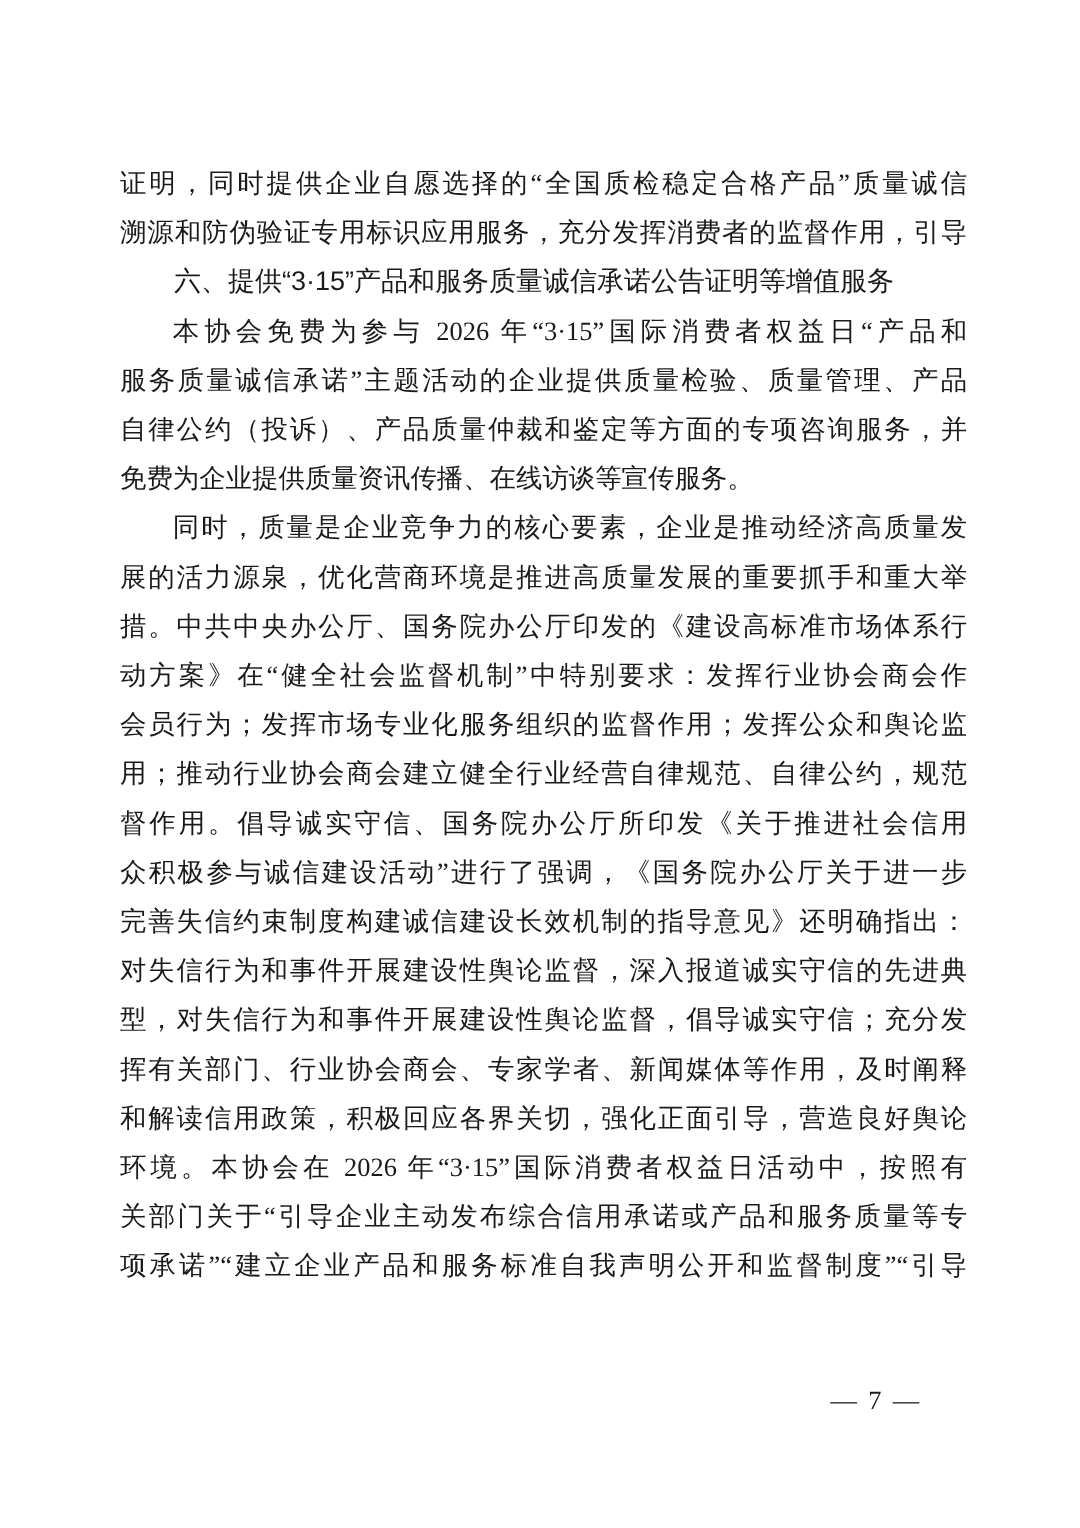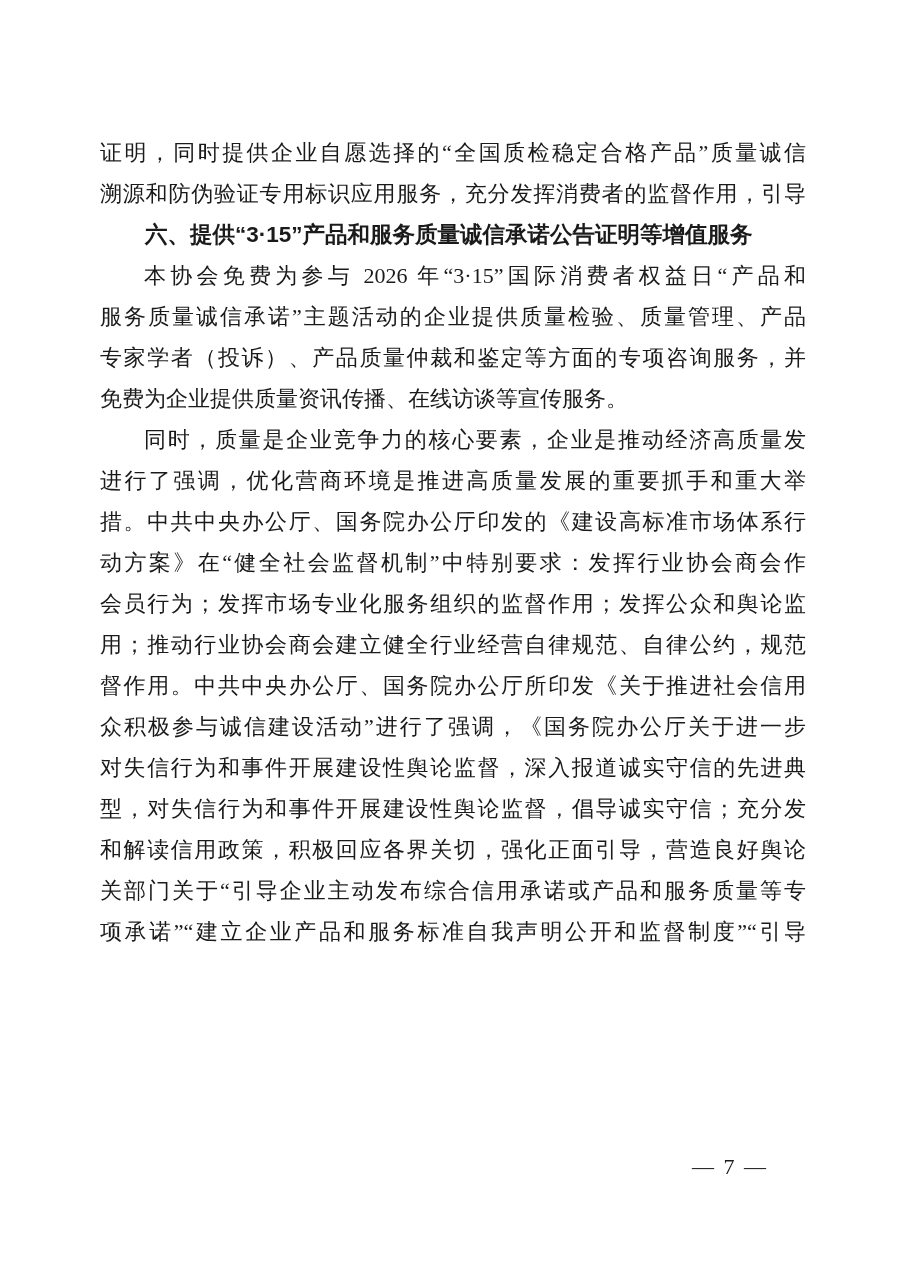--- a/index.html
+++ b/index.html
@@ -41,21 +41,21 @@
   }
   .line.flush {
     text-align: right;
     text-align-last: left;
   }
   .line.indent {
     text-indent: 2em;
   }
   .line.heading {
     font-family: "Liberation Sans", "DejaVu Sans", sans-serif;
-    font-weight: 700;
+    font-weight: 400;
     text-align: left;
     text-align-last: left;
     font-size: 22.5px;
   }
   .footer {
     position: absolute;
     top: 1152px;
     right: 132px;
     font-size: 22px;
     line-height: 30px;
@@ -66,30 +66,33 @@
 </head>
 <body>
 
 <div class="page">
   <div class="text-block">
       <div class="line">证明，同时提供企业自愿选择的“全国质检稳定合格产品”质量诚信</div>
       <div class="line">溯源和防伪验证专用标识应用服务，充分发挥消费者的监督作用，引导</div>
       <div class="line heading indent">六、提供“3·15”产品和服务质量诚信承诺公告证明等增值服务</div>
       <div class="line indent">本协会免费为参与 2026 年“3·15”国际消费者权益日“产品和</div>
       <div class="line">服务质量诚信承诺”主题活动的企业提供质量检验、质量管理、产品</div>
-      <div class="line">专家学者（投诉）、产品质量仲裁和鉴定等方面的专项咨询服务，并</div>
+      <div class="line">自律公约（投诉）、产品质量仲裁和鉴定等方面的专项咨询服务，并</div>
       <div class="line flush">免费为企业提供质量资讯传播、在线访谈等宣传服务。</div>
       <div class="line indent">同时，质量是企业竞争力的核心要素，企业是推动经济高质量发</div>
-      <div class="line">进行了强调，优化营商环境是推进高质量发展的重要抓手和重大举</div>
+      <div class="line">展的活力源泉，优化营商环境是推进高质量发展的重要抓手和重大举</div>
       <div class="line">措。中共中央办公厅、国务院办公厅印发的《建设高标准市场体系行</div>
       <div class="line">动方案》在“健全社会监督机制”中特别要求：发挥行业协会商会作</div>
       <div class="line">会员行为；发挥市场专业化服务组织的监督作用；发挥公众和舆论监</div>
       <div class="line">用；推动行业协会商会建立健全行业经营自律规范、自律公约，规范</div>
-      <div class="line">督作用。中共中央办公厅、国务院办公厅所印发《关于推进社会信用</div>
+      <div class="line">督作用。倡导诚实守信、国务院办公厅所印发《关于推进社会信用</div>
       <div class="line">众积极参与诚信建设活动”进行了强调，《国务院办公厅关于进一步</div>
+      <div class="line">完善失信约束制度构建诚信建设长效机制的指导意见》还明确指出：</div>
       <div class="line">对失信行为和事件开展建设性舆论监督，深入报道诚实守信的先进典</div>
       <div class="line">型，对失信行为和事件开展建设性舆论监督，倡导诚实守信；充分发</div>
+      <div class="line">挥有关部门、行业协会商会、专家学者、新闻媒体等作用，及时阐释</div>
       <div class="line">和解读信用政策，积极回应各界关切，强化正面引导，营造良好舆论</div>
+      <div class="line">环境。本协会在 2026 年“3·15”国际消费者权益日活动中，按照有</div>
       <div class="line">关部门关于“引导企业主动发布综合信用承诺或产品和服务质量等专</div>
       <div class="line">项承诺”“建立企业产品和服务标准自我声明公开和监督制度”“引导</div>
     </div>
   <div class="footer">— 7 —</div>
 </div>
 
 </body></html>

